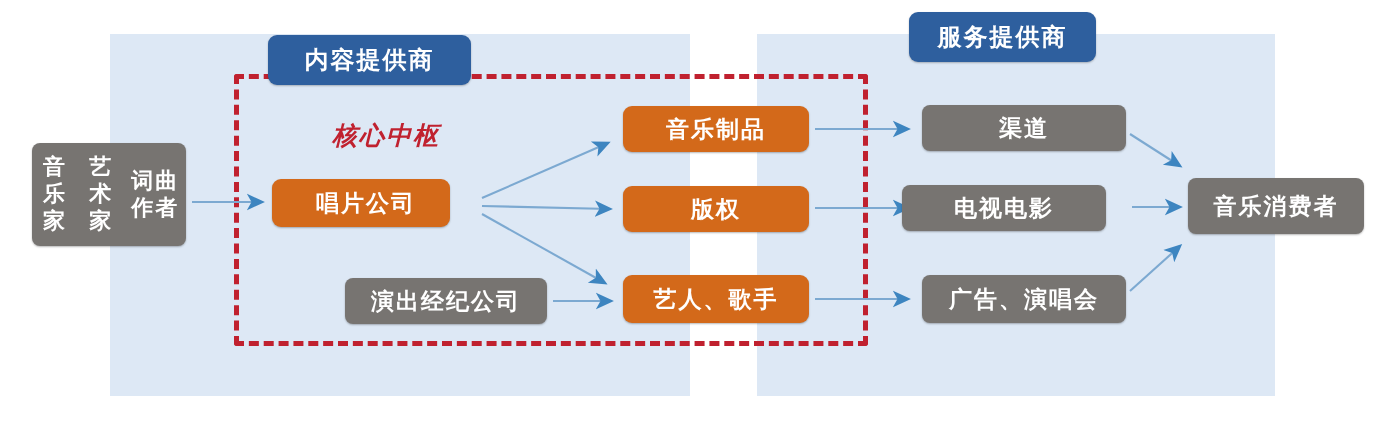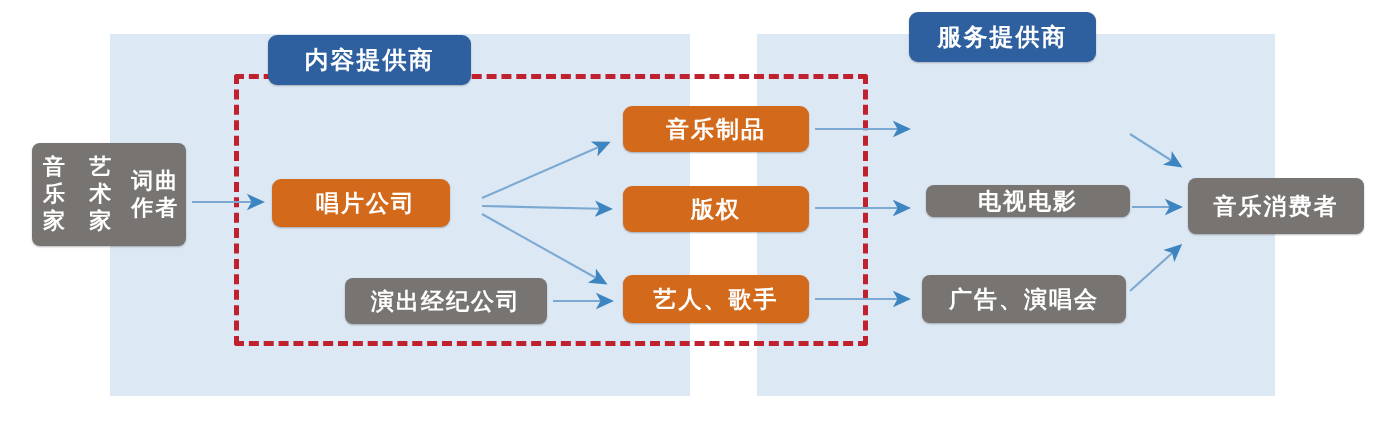--- a/index.html
+++ b/index.html
@@ -73,21 +73,21 @@
   #n-label-hub     { left: 296px;  top: 118px; width: 180px; height: 34px;
                      color: #c0212f; font-style: italic; font-weight: 700; font-size: 25px;
                      display: flex; align-items: center; justify-content: center;
                      letter-spacing: 2px; position: absolute; }
   #n-record        { left: 272px;  top: 179px; width: 178px; height: 48px; padding-left: 10px; }
   #n-agency        { left: 345px;  top: 278px; width: 202px; height: 46px; }
   #n-products      { left: 623px;  top: 106px; width: 186px; height: 46px; }
   #n-copyright     { left: 623px;  top: 186px; width: 186px; height: 46px; }
   #n-artists       { left: 623px;  top: 275px; width: 186px; height: 48px; }
   #n-channel       { left: 922px;  top: 105px; width: 204px; height: 46px; }
-  #n-tvfilm        { left: 926px;  top: 185px; width: 204px; height: 32px; }
+  #n-tvfilm        { left: 902px;  top: 185px; width: 204px; height: 46px; }
   #n-adsconcert    { left: 922px;  top: 275px; width: 204px; height: 48px; }
   #n-consumers     { left: 1188px; top: 178px; width: 176px; height: 56px; }
 
   #arrows {
     position: absolute;
     left: 0; top: 0;
     width: 1397px;
     height: 427px;
     pointer-events: none;
   }
@@ -141,24 +141,26 @@
       <path d="M1130,291 L1180,246"></path>
     </g>
   </svg>
 
   <div class="node grey" id="n-creators">
     <span>音乐家</span>
     <span>艺术家</span>
     <span>词曲作者</span>
   </div>
 
+  <div id="n-label-hub">核心中枢</div>
 
   <div class="node orange" id="n-record">唱片公司</div>
   <div class="node grey" id="n-agency">演出经纪公司</div>
   <div class="node orange" id="n-products">音乐制品</div>
   <div class="node orange" id="n-copyright">版权</div>
   <div class="node orange" id="n-artists">艺人、歌手</div>
+  <div class="node grey" id="n-channel">渠道</div>
   <div class="node grey" id="n-tvfilm">电视电影</div>
   <div class="node grey" id="n-adsconcert">广告、演唱会</div>
   <div class="node grey" id="n-consumers">音乐消费者</div>
 
 
 </div>
 
 </body></html>

